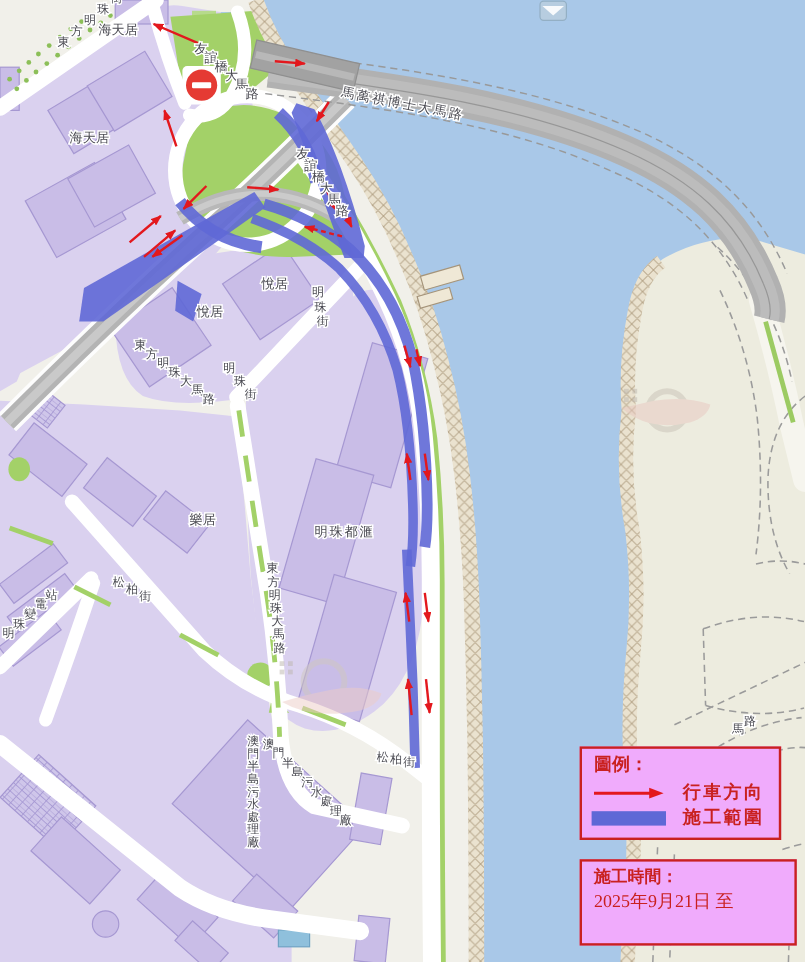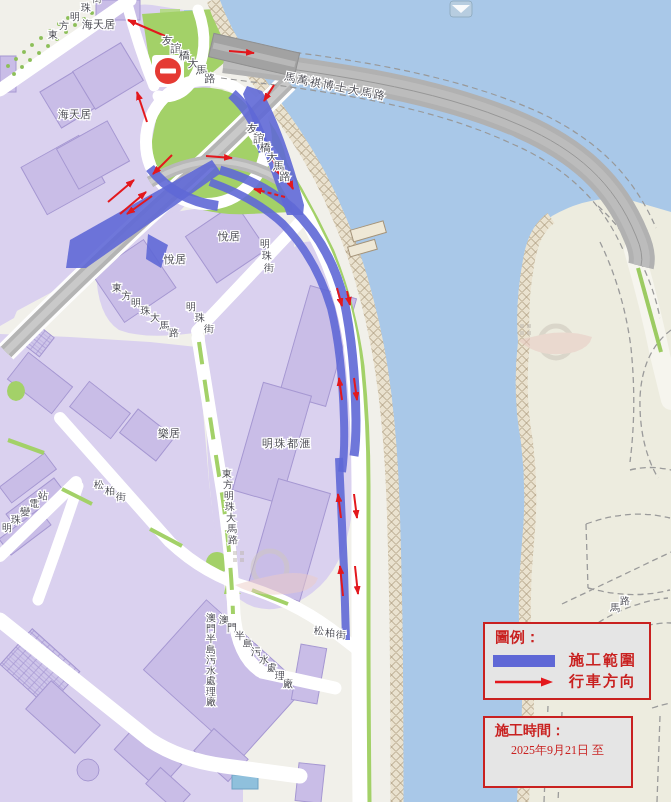--- a/index.html
+++ b/index.html
@@ -2,30 +2,30 @@
 <html style="--water: #a9c8e8; --land: #f1f0ea; --island: #edecdf; --block-purple: #dad1ef; --building-purple: #c9bde7; --green: #a3d168; --road-gray: #b1b1b1; --construction-blue: #5f68d6; --arrow-red: #e3181d; --legend-red: #c92120; --label-gray: #4a4a52;"><head>
 <meta charset="utf-8">
 <style>
   html,body{margin:0;padding:0;background:#888;}
   #stage{position:relative;width:671px;height:802px;overflow:hidden;background:var(--water,#a9c8e8);
          font-family:"Liberation Sans",sans-serif;}
   #mapsvg{position:absolute;left:0;top:0;}
   .maplabel{fill:var(--label-gray,#4a4a52);stroke:#ffffff;stroke-width:2.4px;paint-order:stroke;
             font-family:"Liberation Sans",sans-serif;}
   .box{position:absolute;box-sizing:border-box;border:2px solid var(--legend-red,#c92120);
-       background:#e5e5e5;color:var(--legend-red,#c92120);
+       background:#f0abfc;color:var(--legend-red,#c92120);
        font-family:"Liberation Serif",serif;padding:3px 8px;}
   #legend-box{left:483px;top:622px;width:168px;height:78px;}
-  #schedule-box{left:483px;top:716px;width:150px;height:72px;}
+  #schedule-box{left:483px;top:716px;width:181px;height:72px;}
   .legend-title{font-size:15px;font-weight:bold;margin:1px 0 3px 2px;}
   .legend-row{display:flex;align-items:center;height:21px;}
   .swatch{width:62px;height:12px;background:var(--construction-blue,#5f68d6);}
   .legend-label{margin-left:14px;font-size:15px;letter-spacing:2px;font-weight:bold;}
   .sched-title{font-size:14px;font-weight:bold;margin:1px 0 2px 2px;}
-  .sched-line{font-size:12px;line-height:1.35;margin-left:18px;}
+  .sched-line{font-size:15px;line-height:1.35;margin-left:2px;}
 </style>
 </head>
 <body>
 
 <div id="stage">
 <svg id="mapsvg" width="671" height="802" viewBox="0 0 671 802">
   <defs>
     <pattern id="rock" width="9" height="9" patternUnits="userSpaceOnUse">
       <rect width="9" height="9" fill="#eae2cf"></rect>
       <path d="M0,4.5 L4.5,0 L9,4.5 L4.5,9 Z" fill="none" stroke="#a59173" stroke-width="0.8"></path>
@@ -273,29 +273,29 @@
         <text x="2" y="531" class="maplabel" font-size="10"><tspan x="2" y="531">明</tspan><tspan x="11" y="523">珠</tspan><tspan x="20" y="515">變</tspan><tspan x="29" y="507">電</tspan><tspan x="38" y="499">站</tspan></text>
         <text x="206" y="621" class="maplabel" font-size="10"><tspan x="206" y="621">澳</tspan><tspan x="206" y="631.5">門</tspan><tspan x="206" y="642">半</tspan><tspan x="206" y="652.5">島</tspan><tspan x="206" y="663">污</tspan><tspan x="206" y="673.5">水</tspan><tspan x="206" y="684">處</tspan><tspan x="206" y="694.5">理</tspan><tspan x="206" y="705">廠</tspan></text>
         <text x="219" y="623" class="maplabel" font-size="10"><tspan x="219" y="623">澳</tspan><tspan x="227" y="631">門</tspan><tspan x="235" y="639">半</tspan><tspan x="243" y="647">島</tspan><tspan x="251" y="655">污</tspan><tspan x="259" y="663">水</tspan><tspan x="267" y="671">處</tspan><tspan x="275" y="679">理</tspan><tspan x="283" y="687">廠</tspan></text>
         <text x="610" y="611" class="maplabel" font-size="10"><tspan x="610" y="611">馬</tspan><tspan x="620" y="604">路</tspan></text>
       </g>
 </svg>
 
 <div class="box" id="legend-box">
   <div class="legend-title">圖例：</div>
   <div class="legend-row">
-    <div class="swatch"></div>
-    <div class="legend-label">施工範圍</div>
-  </div>
-  <div class="legend-row">
     <svg width="62" height="12">
       <line x1="2" y1="6" x2="50" y2="6" stroke="#e3181d" stroke-width="2.5"></line>
       <path d="M48,1.5 L60,6 L48,10.5 Z" fill="#e3181d"></path>
     </svg>
     <div class="legend-label">行車方向</div>
   </div>
+  <div class="legend-row">
+    <div class="swatch"></div>
+    <div class="legend-label">施工範圍</div>
+  </div>
 </div>
 
 <div class="box" id="schedule-box">
   <div class="sched-title">施工時間：</div>
   <div class="sched-line">2025年9月21日 至</div>
 </div>
 </div>
 
 </body></html>

